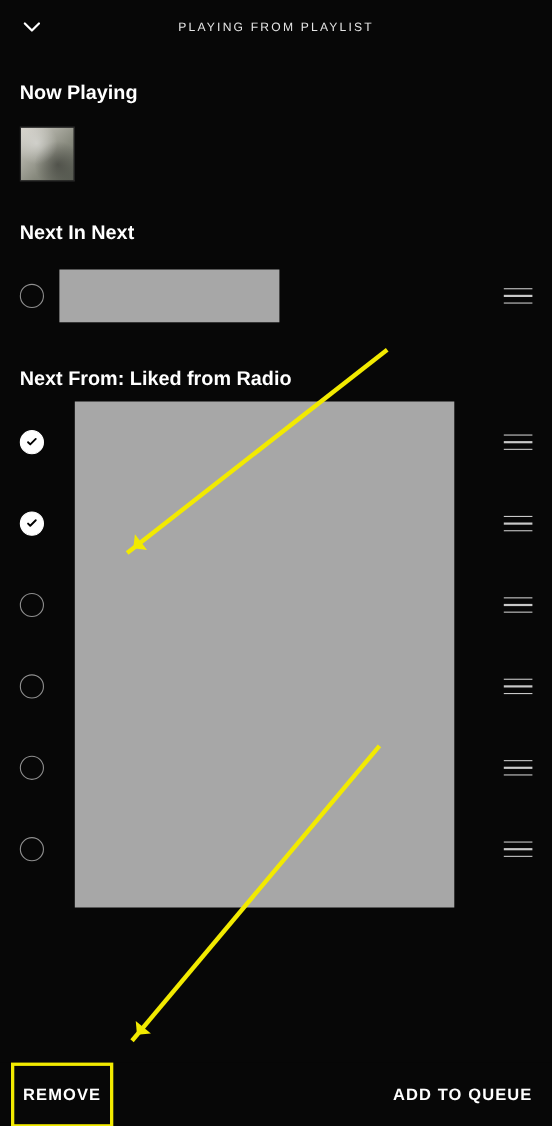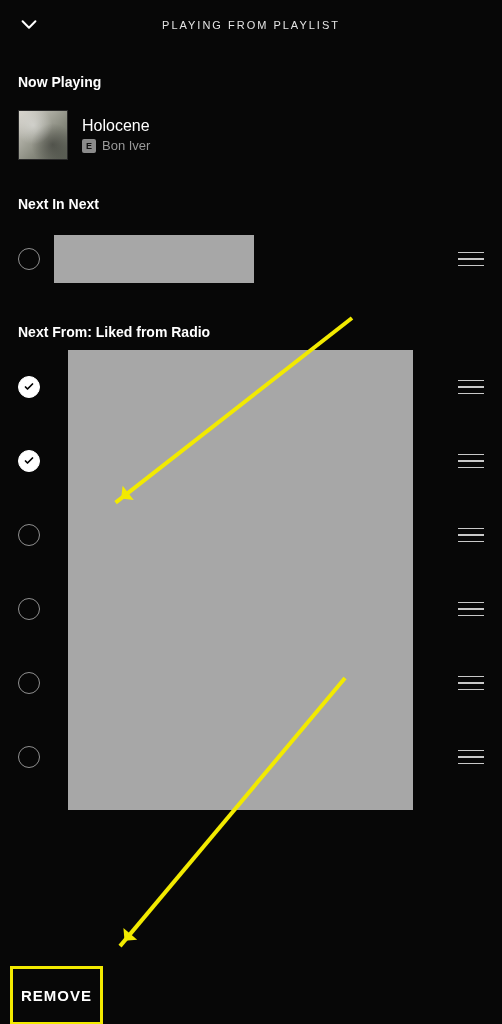--- a/index.html
+++ b/index.html
@@ -33,21 +33,21 @@
     letter-spacing: 2px;
     font-weight: 400;
     color: #e4e4e4;
   }
   .playlist-title {
     font-size: 16px;
     font-weight: 700;
     margin-top: 2px;
   }
   .section-heading {
-    font-size: 14px;
+    font-size: 18px;
     font-weight: 700;
     padding: 28px 18px 10px 18px;
   }
   .now-playing-row {
     display: flex;
     align-items: center;
     padding: 10px 18px 8px 18px;
   }
   .album-art {
     width: 50px;
@@ -201,27 +201,20 @@
     </svg>
   </div>
   <div class="header-center">
     <div class="context-line">PLAYING FROM PLAYLIST</div>
   </div>
 </div>
 
 <div class="section-heading">Now Playing</div>
 <div class="now-playing-row">
   <div class="album-art"></div>
-  <div>
-    <div class="track-title">Holocene</div>
-    <div class="artist-line">
-      <span class="explicit-badge">E</span>
-      <span>Bon Iver</span>
-    </div>
-  </div>
 </div>
 
 <div class="section-heading">Next In Next</div>
 <div class="queue-row">
   <div class="select-circle"></div>
   <div class="row-content">
     <div class="placeholder queue-placeholder"></div>
   </div>
   <div class="drag-handle">
     <span></span>
@@ -295,16 +288,17 @@
           <span></span>
           <span></span>
           <span></span>
         </div>
       </div>
     </div>
 </div>
 
 <div class="footer">
   <button class="footer-btn remove-highlight">REMOVE</button>
+  <button class="footer-btn">ADD TO QUEUE</button>
 </div>
 
 <div class="arrow" style="left:352px; top:316px; width:300px; transform:rotate(142deg);"></div>
 <div class="arrow" style="left:345px; top:676px; width:350px; transform:rotate(130deg);"></div>
 
 </body></html>

